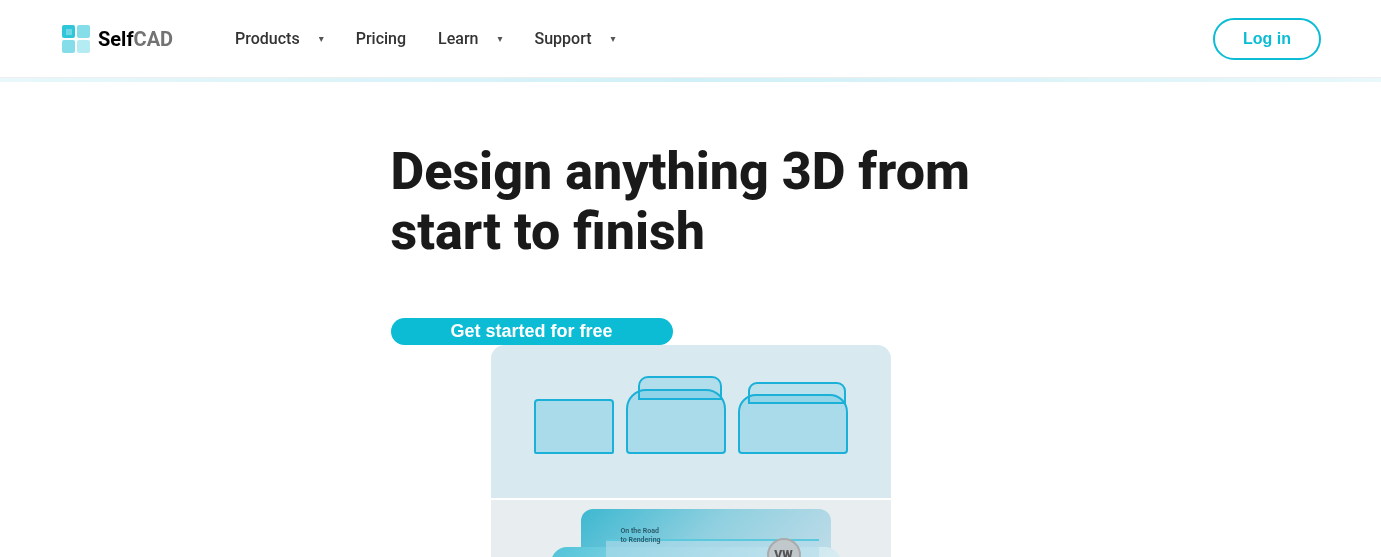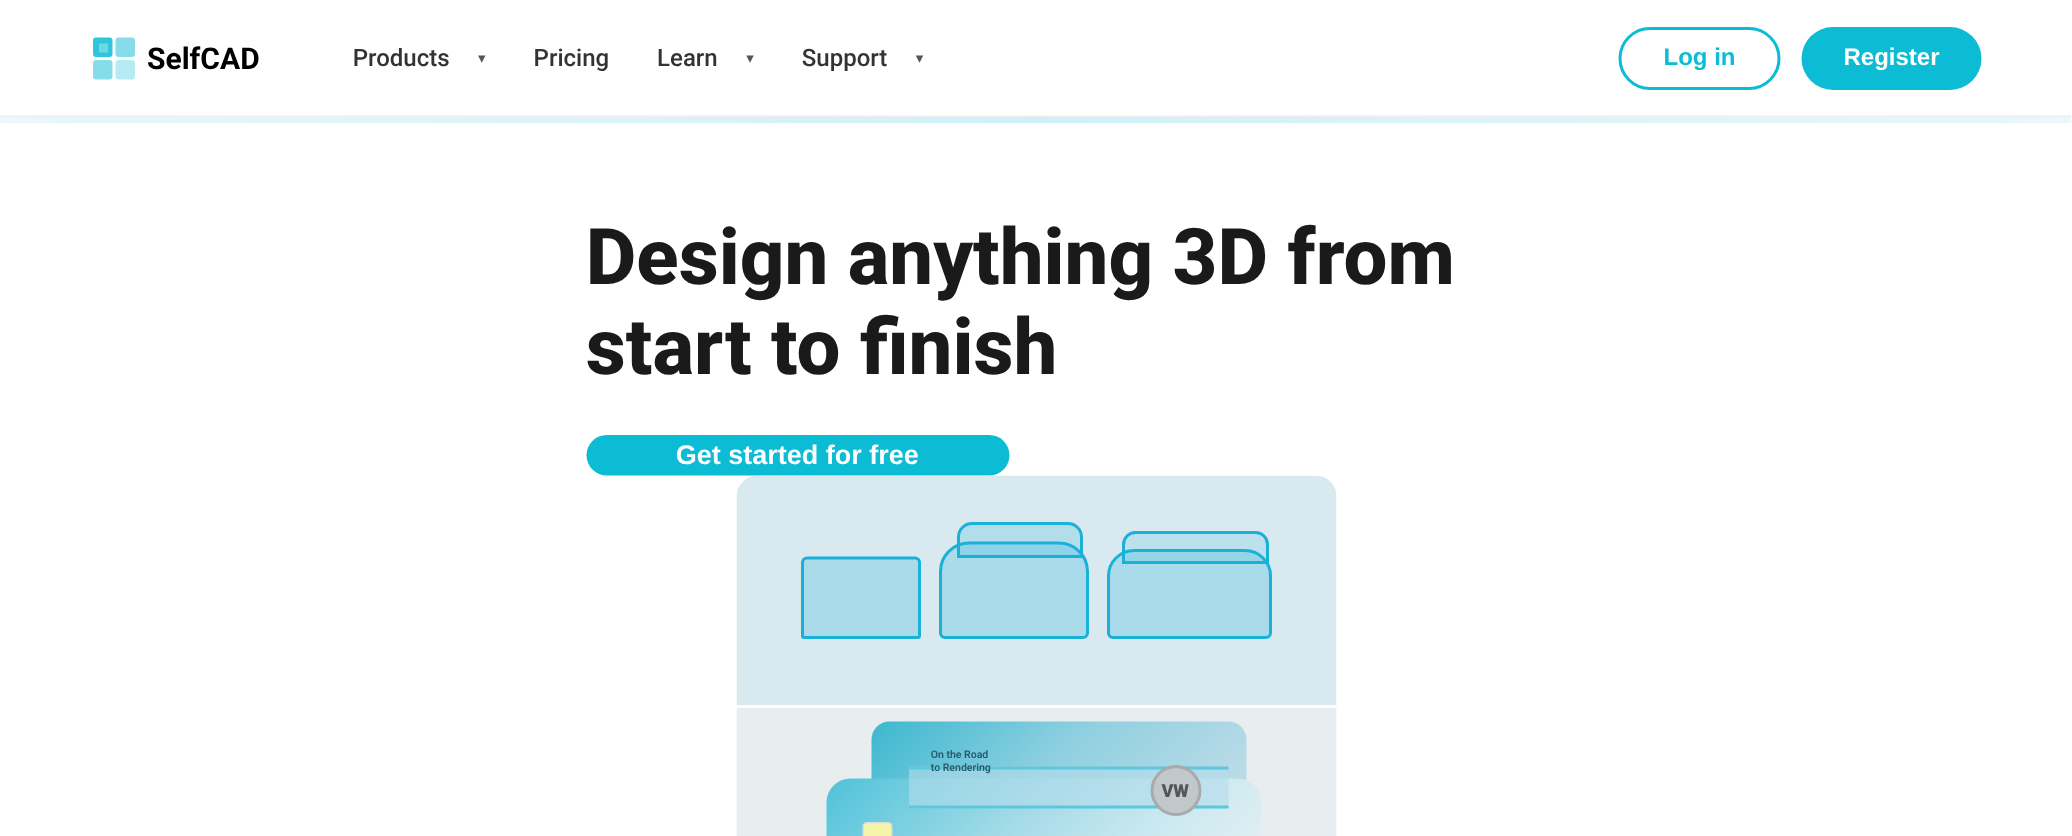--- a/index.html
+++ b/index.html
@@ -127,20 +127,21 @@
       display: inline-block;
       padding: 3px 60px;
       background: #0bbcd4;
       color: #fff;
       font-size: 18px;
       font-weight: 600;
       border-radius: 30px;
       border: none;
       cursor: pointer;
       text-decoration: none;
+      margin-top: 28px;
     }
 
     
     .hero-right {
       width: 400px;
       height: 370px;
       border-radius: 14px;
       overflow: hidden;
       display: flex;
       flex-direction: column;
@@ -321,21 +322,21 @@
 
     <a class="logo" href="#">
       <svg class="logo-icon" viewBox="0 0 32 32" fill="none" xmlns="http://www.w3.org/2000/svg">
         <rect x="2" y="2" width="13" height="13" rx="2" fill="#0bbcd4" opacity="0.85"></rect>
         <rect x="17" y="2" width="13" height="13" rx="2" fill="#0bbcd4" opacity="0.5"></rect>
         <rect x="2" y="17" width="13" height="13" rx="2" fill="#0bbcd4" opacity="0.5"></rect>
         <rect x="17" y="17" width="13" height="13" rx="2" fill="#0bbcd4" opacity="0.3"></rect>
         <path d="M6 6 L12 6 L12 12 L6 12 Z" fill="#fff" opacity="0.3"></path>
       </svg>
       <span class="logo-text">
-        <span>Self</span><span style="color:#000000">CAD</span>
+        <span>Self</span><span style="color:#737373">CAD</span>
       </span>
     </a>
 
     <ul class="nav-links">
       <li>
         <a href="#">
           <span>Products</span>
           <span class="chevron">▾</span>
         </a>
       </li>
@@ -354,21 +355,20 @@
         <a href="#">
           <span>Support</span>
           <span class="chevron">▾</span>
         </a>
       </li>
     </ul>
   </div>
 
   <div class="navbar-right">
     <button class="btn-login">Log in</button>
-    <button class="btn-register">Register</button>
   </div>
 </nav>
 
 <div class="nav-divider"></div>
 
 <section class="hero">
 
   <div class="hero-left">
     <h1 class="hero-title">Design anything 3D from start to finish</h1>
     <button class="btn-cta">Get started for free</button>

